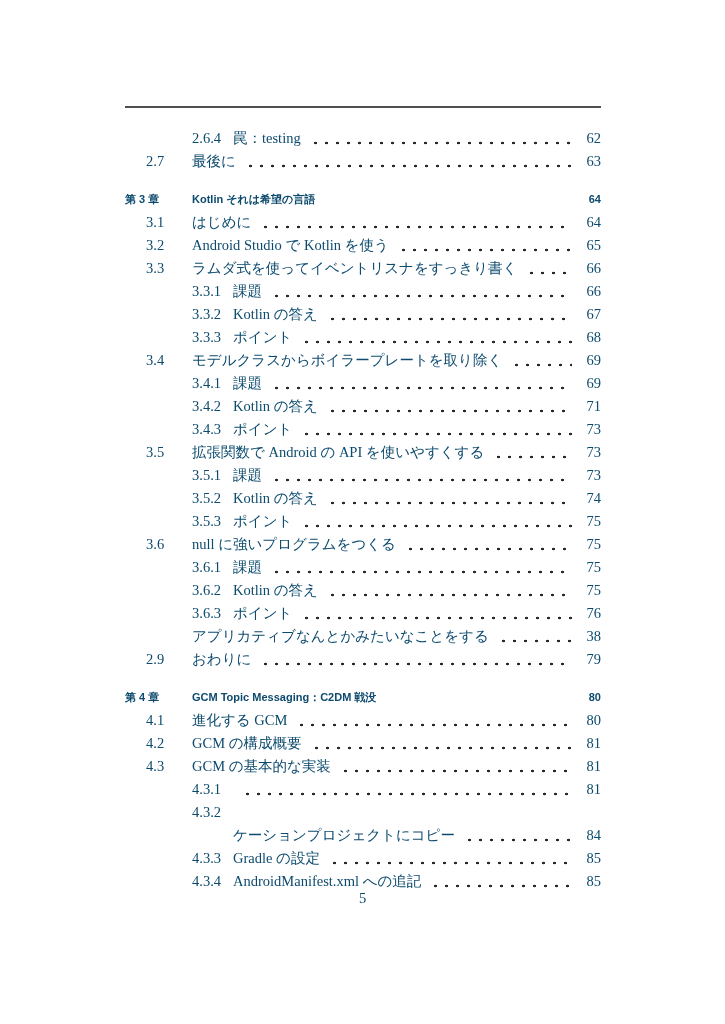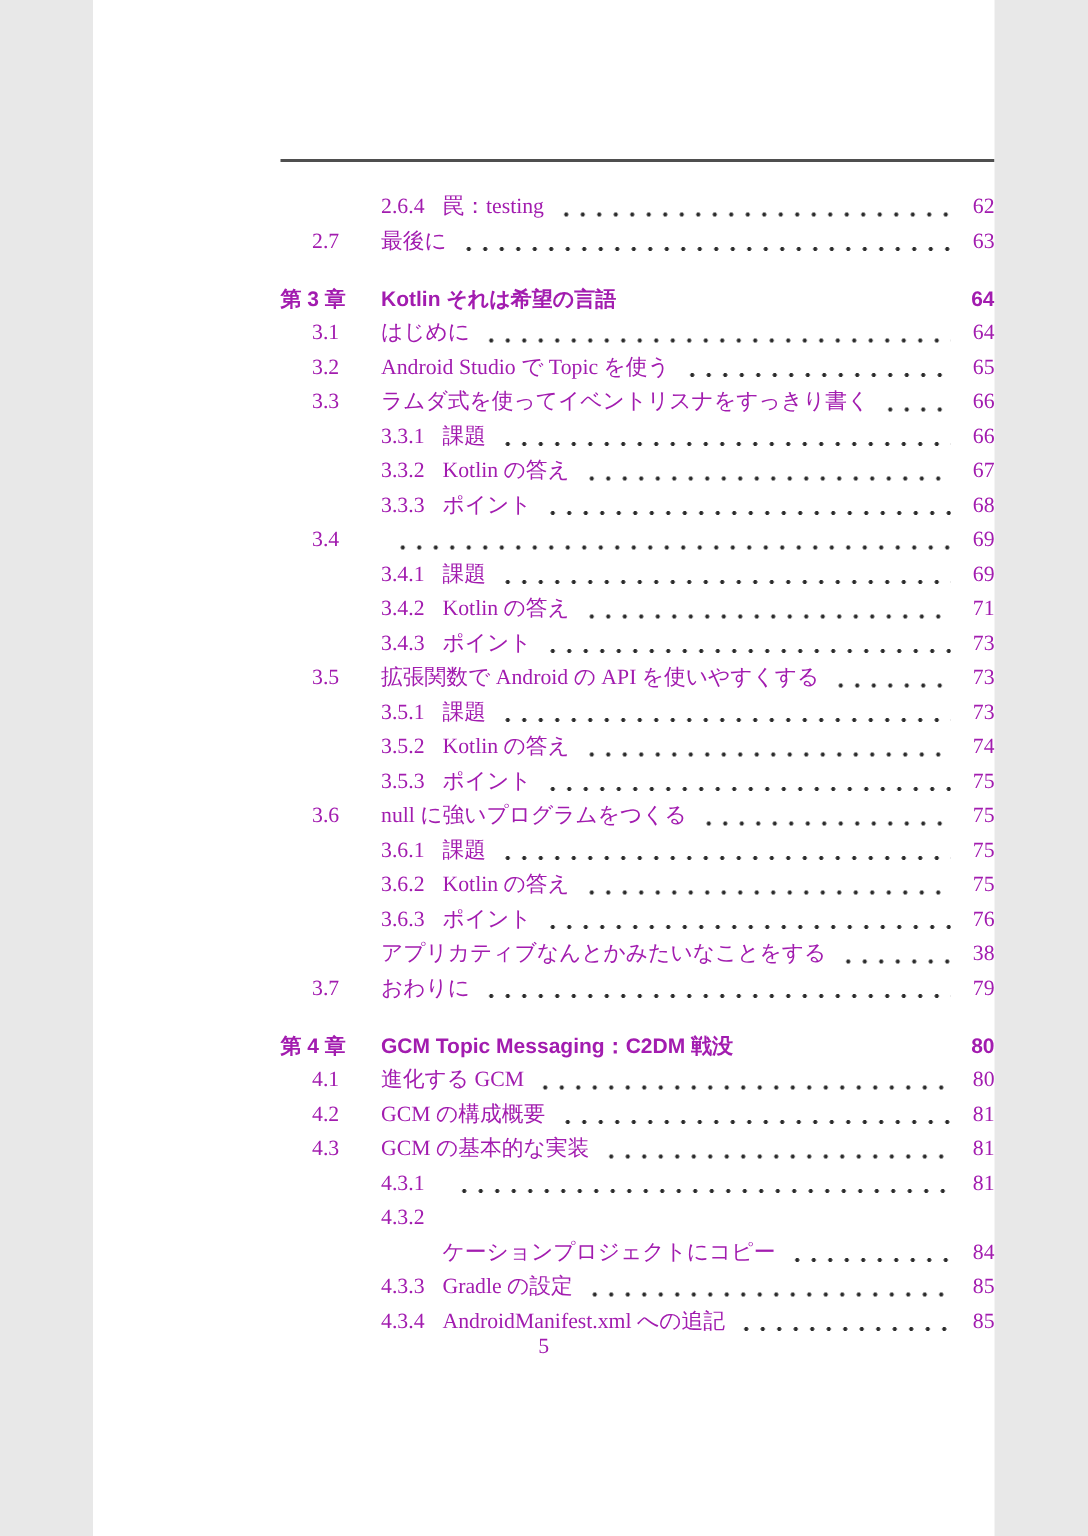--- a/index.html
+++ b/index.html
@@ -1,24 +1,24 @@
 <!DOCTYPE html>
 <html><head>
 <meta charset="utf-8">
 <style>
   html,body{margin:0;padding:0;}
   body{background:#e8e8e8;}
   .page{
     position:relative;
-    width:601px;height:1024px;
+    width:725px;height:1024px;
     background:#ffffff;
     margin:0 auto;
     overflow:hidden;
     font-family:"Liberation Serif","DejaVu Serif",serif;
-    color:#a21caf;
+    color:#0c4a6e;
   }
   .content{
     position:absolute;
     left:125px;top:106px;
     width:476px;
   }
   .rule{
     height:2px;
     background:#4f4f4f;
     margin-bottom:19px;
@@ -42,21 +42,21 @@
     background-image:radial-gradient(circle,#2a2a2a 1.15px,rgba(0,0,0,0) 1.6px);
     background-size:11px 4px;
     background-repeat:repeat-x;
     background-position:left calc(100% - 5px);
   }
   .spacer{flex:1 1 auto;}
   .chapter{
     margin-top:15px;
     font-family:"Liberation Sans","DejaVu Sans",sans-serif;
     font-weight:bold;
-    font-size:14px;
+    font-size:11px;
   }
   .chapter .num{width:67px;}
   .section{padding-left:21px;}
   .section .num{width:46px;}
   .subsection{padding-left:67px;}
   .subsection .num{width:41px;}
   .nonum{padding-left:67px;}
   .wrapline2{padding-left:108px;justify-content:space-between;}
   .footer{
     position:absolute;
@@ -92,21 +92,21 @@
           <span class="pg">64</span>
         </div>
         <div class="row section">
           <span class="num">3.1</span>
           <span class="title">はじめに</span>
           <span class="leader"></span>
           <span class="pg">64</span>
         </div>
         <div class="row section">
           <span class="num">3.2</span>
-          <span class="title">Android Studio で Topic を使う</span>
+          <span class="title">Android Studio で Kotlin を使う</span>
           <span class="leader"></span>
           <span class="pg">65</span>
         </div>
         <div class="row section">
           <span class="num">3.3</span>
           <span class="title">ラムダ式を使ってイベントリスナをすっきり書く</span>
           <span class="leader"></span>
           <span class="pg">66</span>
         </div>
         <div class="row subsection">
@@ -122,20 +122,21 @@
           <span class="pg">67</span>
         </div>
         <div class="row subsection">
           <span class="num">3.3.3</span>
           <span class="title">ポイント</span>
           <span class="leader"></span>
           <span class="pg">68</span>
         </div>
         <div class="row section">
           <span class="num">3.4</span>
+          <span class="title">モデルクラスからボイラープレートを取り除く</span>
           <span class="leader"></span>
           <span class="pg">69</span>
         </div>
         <div class="row subsection">
           <span class="num">3.4.1</span>
           <span class="title">課題</span>
           <span class="leader"></span>
           <span class="pg">69</span>
         </div>
         <div class="row subsection">
@@ -197,21 +198,21 @@
           <span class="title">ポイント</span>
           <span class="leader"></span>
           <span class="pg">76</span>
         </div>
         <div class="row nonum">
           <span class="title">アプリカティブなんとかみたいなことをする</span>
           <span class="leader"></span>
           <span class="pg">38</span>
         </div>
         <div class="row section">
-          <span class="num">3.7</span>
+          <span class="num">2.9</span>
           <span class="title">おわりに</span>
           <span class="leader"></span>
           <span class="pg">79</span>
         </div>
         <div class="row chapter">
           <span class="num">第 4 章</span>
           <span class="title">GCM Topic Messaging：C2DM 戦没</span>
           <span class="spacer"></span>
           <span class="pg">80</span>
         </div>

